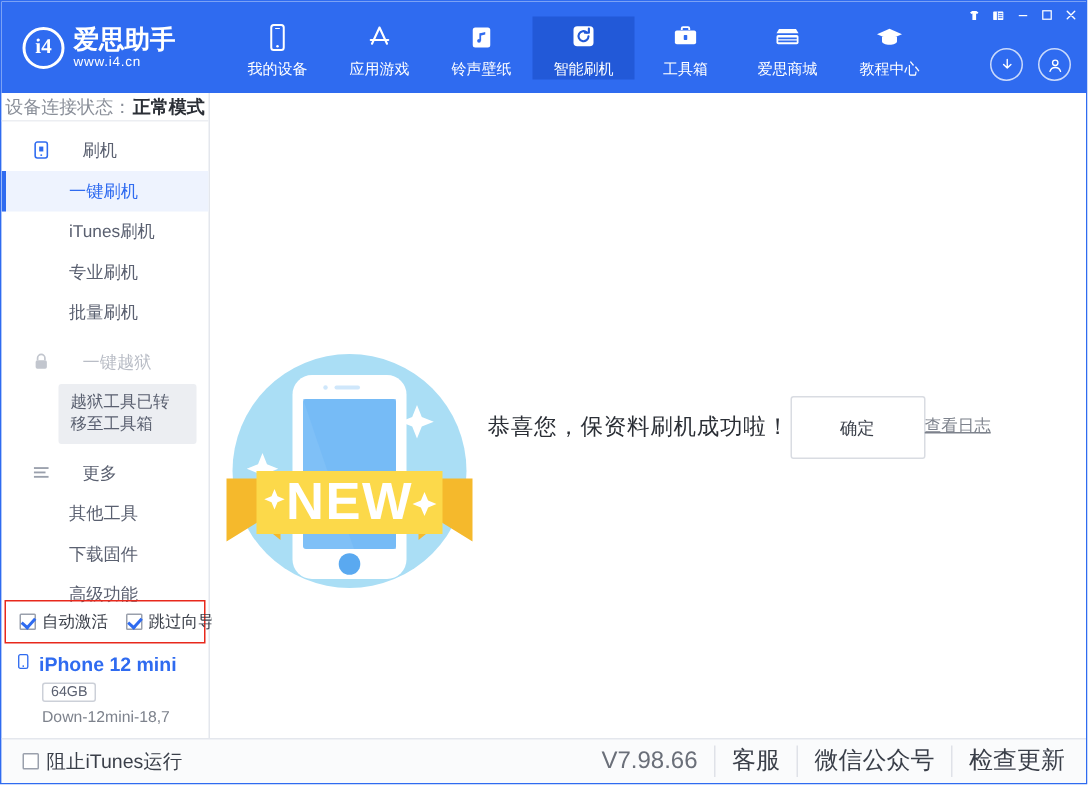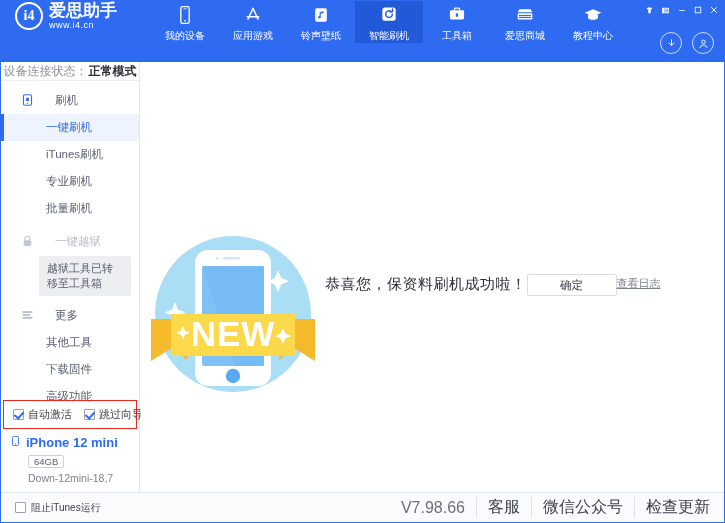--- a/index.html
+++ b/index.html
@@ -16,21 +16,21 @@
     border: 1px solid #2f6bf0;
     overflow: hidden;
   }
 
   
   .header {
     position: absolute; left: 0; top: 0;
     width: 723px; height: 61px;
     background: #2f6bf0;
     display: flex;
-    align-items: flex-start;
+    align-items: center;
   }
   .logo-block {
     width: 140px;
     display: flex; align-items: center;
     padding-left: 14px;
     gap: 6px;
   }
   .logo-mark {
     width: 28px; height: 28px;
     border-radius: 50%;
@@ -188,21 +188,21 @@
     align-items: center;
   }
   .illus { margin-top: 78px; }
   .msg {
     margin-top: 14px;
     font-size: 15px; color: #2b2f36;
     letter-spacing: 0.5px;
   }
   .ok-btn {
     margin-top: 16px;
-    width: 90px; height: 22px;
+    width: 90px; height: 42px;
     border: 1px solid #d9dce2;
     background: #ffffff;
     border-radius: 2px;
     font-size: 11.5px; color: #3a3f49;
     cursor: pointer;
     font-family: "Liberation Sans", sans-serif;
   }
   .log-link {
     margin-top: 12px;
     font-size: 11px; color: #7d828c;
@@ -213,21 +213,21 @@
   
   .footer {
     position: absolute; left: 0; bottom: 0;
     width: 723px; height: 30px;
     background: #fafbfc;
     border-top: 1px solid #e4e7ed;
     display: flex; align-items: center;
     padding: 0 12px 0 14px;
   }
   .footer-left { display: flex; align-items: center; gap: 5px; cursor: pointer; }
-  .footer-left .cb-label { font-size: 10px; color: #3a3f49; }
+  .footer-left .cb-label { font-size: 13px; color: #3a3f49; }
   .footer-right {
     margin-left: auto;
     display: flex; align-items: center;
     font-size: 16px; color: #4a4f59;
   }
   .footer-right .ver { color: #6a6f79; padding-right: 11px; }
   .footer-right .fl {
     padding: 0 11px; cursor: pointer; color: #3a3f49;
     border-left: 1px solid #dfe2e8;
     white-space: nowrap;

